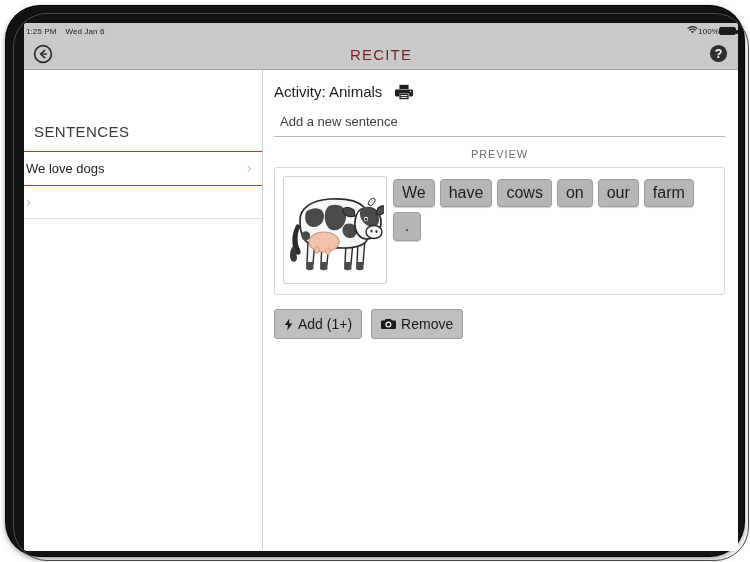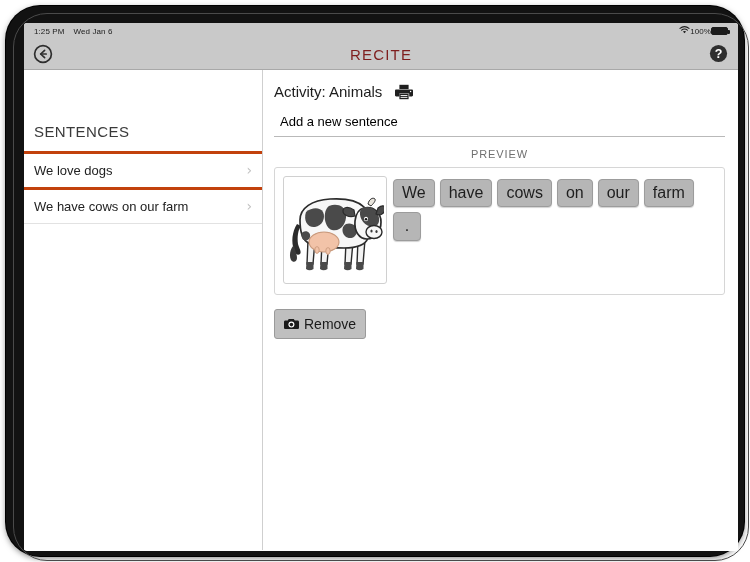--- a/index.html
+++ b/index.html
@@ -46,21 +46,21 @@
     border-radius: 3px;
     overflow: hidden;
   }
 
   
   .status-bar {
     height: 16px;
     background: #c9c9c9;
     display: flex;
     align-items: center;
-    padding: 0 10px;
+    padding: 0 2px;
     font-size: 8px;
     color: #1c1c1c;
     letter-spacing: .1px;
   }
   .status-left { display: flex; gap: 9px; align-items: center; }
   .status-right { margin-left: auto; display: flex; align-items: center; }
   .wifi-glyph { font-size: 9px; line-height: 1; display: inline-block; }
   .battery-icon {
     display: inline-block;
     width: 17px; height: 8px;
@@ -121,24 +121,24 @@
   .sidebar-header {
     padding: 13px 0 11px 10px;
     font-size: 15px;
     color: #3a3a3a;
     letter-spacing: .4px;
     margin-top: 40px;
   }
   .sidebar-item {
     display: flex;
     align-items: flex-start;
-    padding: 9px 10px 9px 10px;
+    padding: 9px 10px 9px 2px;
     font-size: 13px;
     color: #222;
-    border-top: 3px solid #c2410c;
+    border-top: 1px solid #c2410c;
     cursor: pointer;
     min-height: 31px;
   }
   .sidebar-item:last-of-type { border-bottom: 1px solid #e2e2e2; }
   .sidebar-item-label { flex: 1; }
   .chevron {
     color: #c2c2c2;
     font-size: 14px;
     line-height: 1;
     font-family: "DejaVu Sans", sans-serif;
@@ -154,21 +154,21 @@
     display: flex;
     align-items: center;
     gap: 13px;
     padding: 3px 0 6px 0;
   }
   .activity-title { font-size: 15px; color: #1d1d1d; }
   .printer-btn { cursor: pointer; display: flex; align-items: center; }
 
   .new-sentence-field {
     font-size: 13px;
-    color: #000000;
+    color: #404040;
     padding: 8px 0 7px 6px;
     border-bottom: 1px solid #b9b9b9;
     cursor: text;
   }
 
   .preview-label {
     text-align: center;
     font-size: 11px;
     color: #707070;
     letter-spacing: .9px;
@@ -289,21 +289,20 @@
 
       <div class="sidebar">
         <div class="sidebar-header">SENTENCES</div>
 
         <div class="sidebar-item">
           <span class="sidebar-item-label">We love dogs</span>
           <span class="chevron">›</span>
         </div>
 
         <div class="sidebar-item">
-          <span class="sidebar-item-label">We have cows on our farm</span>
           <span class="chevron">›</span>
         </div>
       </div>
 
       <div class="content">
 
         <div class="activity-row">
           <span class="activity-title">Activity: Animals</span>
           <span class="printer-btn">
             <svg width="18" height="16" viewBox="0 0 18 16">
@@ -376,20 +375,28 @@
             <div class="word-tile">our</div>
             <div class="word-tile">farm</div>
             <div class="word-tile">.</div>
           </div>
         </div>
 
         <div class="btn-rows">
           <div class="btn-row">
 
 
+            <div class="action-btn">
+              <span class="btn-icon">
+                <svg width="9" height="13" viewBox="0 0 9 13">
+                  <path d="M5.6 0.4L0.8 7.1H4L3.2 12.6L8.4 5.5H5L5.6 0.4Z" fill="#1a1a1a"></path>
+                </svg>
+              </span>
+              <span>Add (1+)</span>
+            </div>
 
             <div class="action-btn">
               <span class="btn-icon">
                 <svg width="15" height="12" viewBox="0 0 15 12">
                   <path d="M1.4 2.6h2.3l1-1.5h5.1l1 1.5h2.8c0.8 0 1.4 0.6 1.4 1.4v5.7c0 0.8-0.6 1.4-1.4 1.4H1.4C0.6 11.1 0 10.5 0 9.7V4c0-0.8 0.6-1.4 1.4-1.4Z" fill="#1a1a1a"></path>
                   <circle cx="7.4" cy="6.6" r="3" fill="#ffffff"></circle>
                   <circle cx="7.4" cy="6.6" r="1.8" fill="#1a1a1a"></circle>
                 </svg>
               </span>
               <span>Remove</span>

